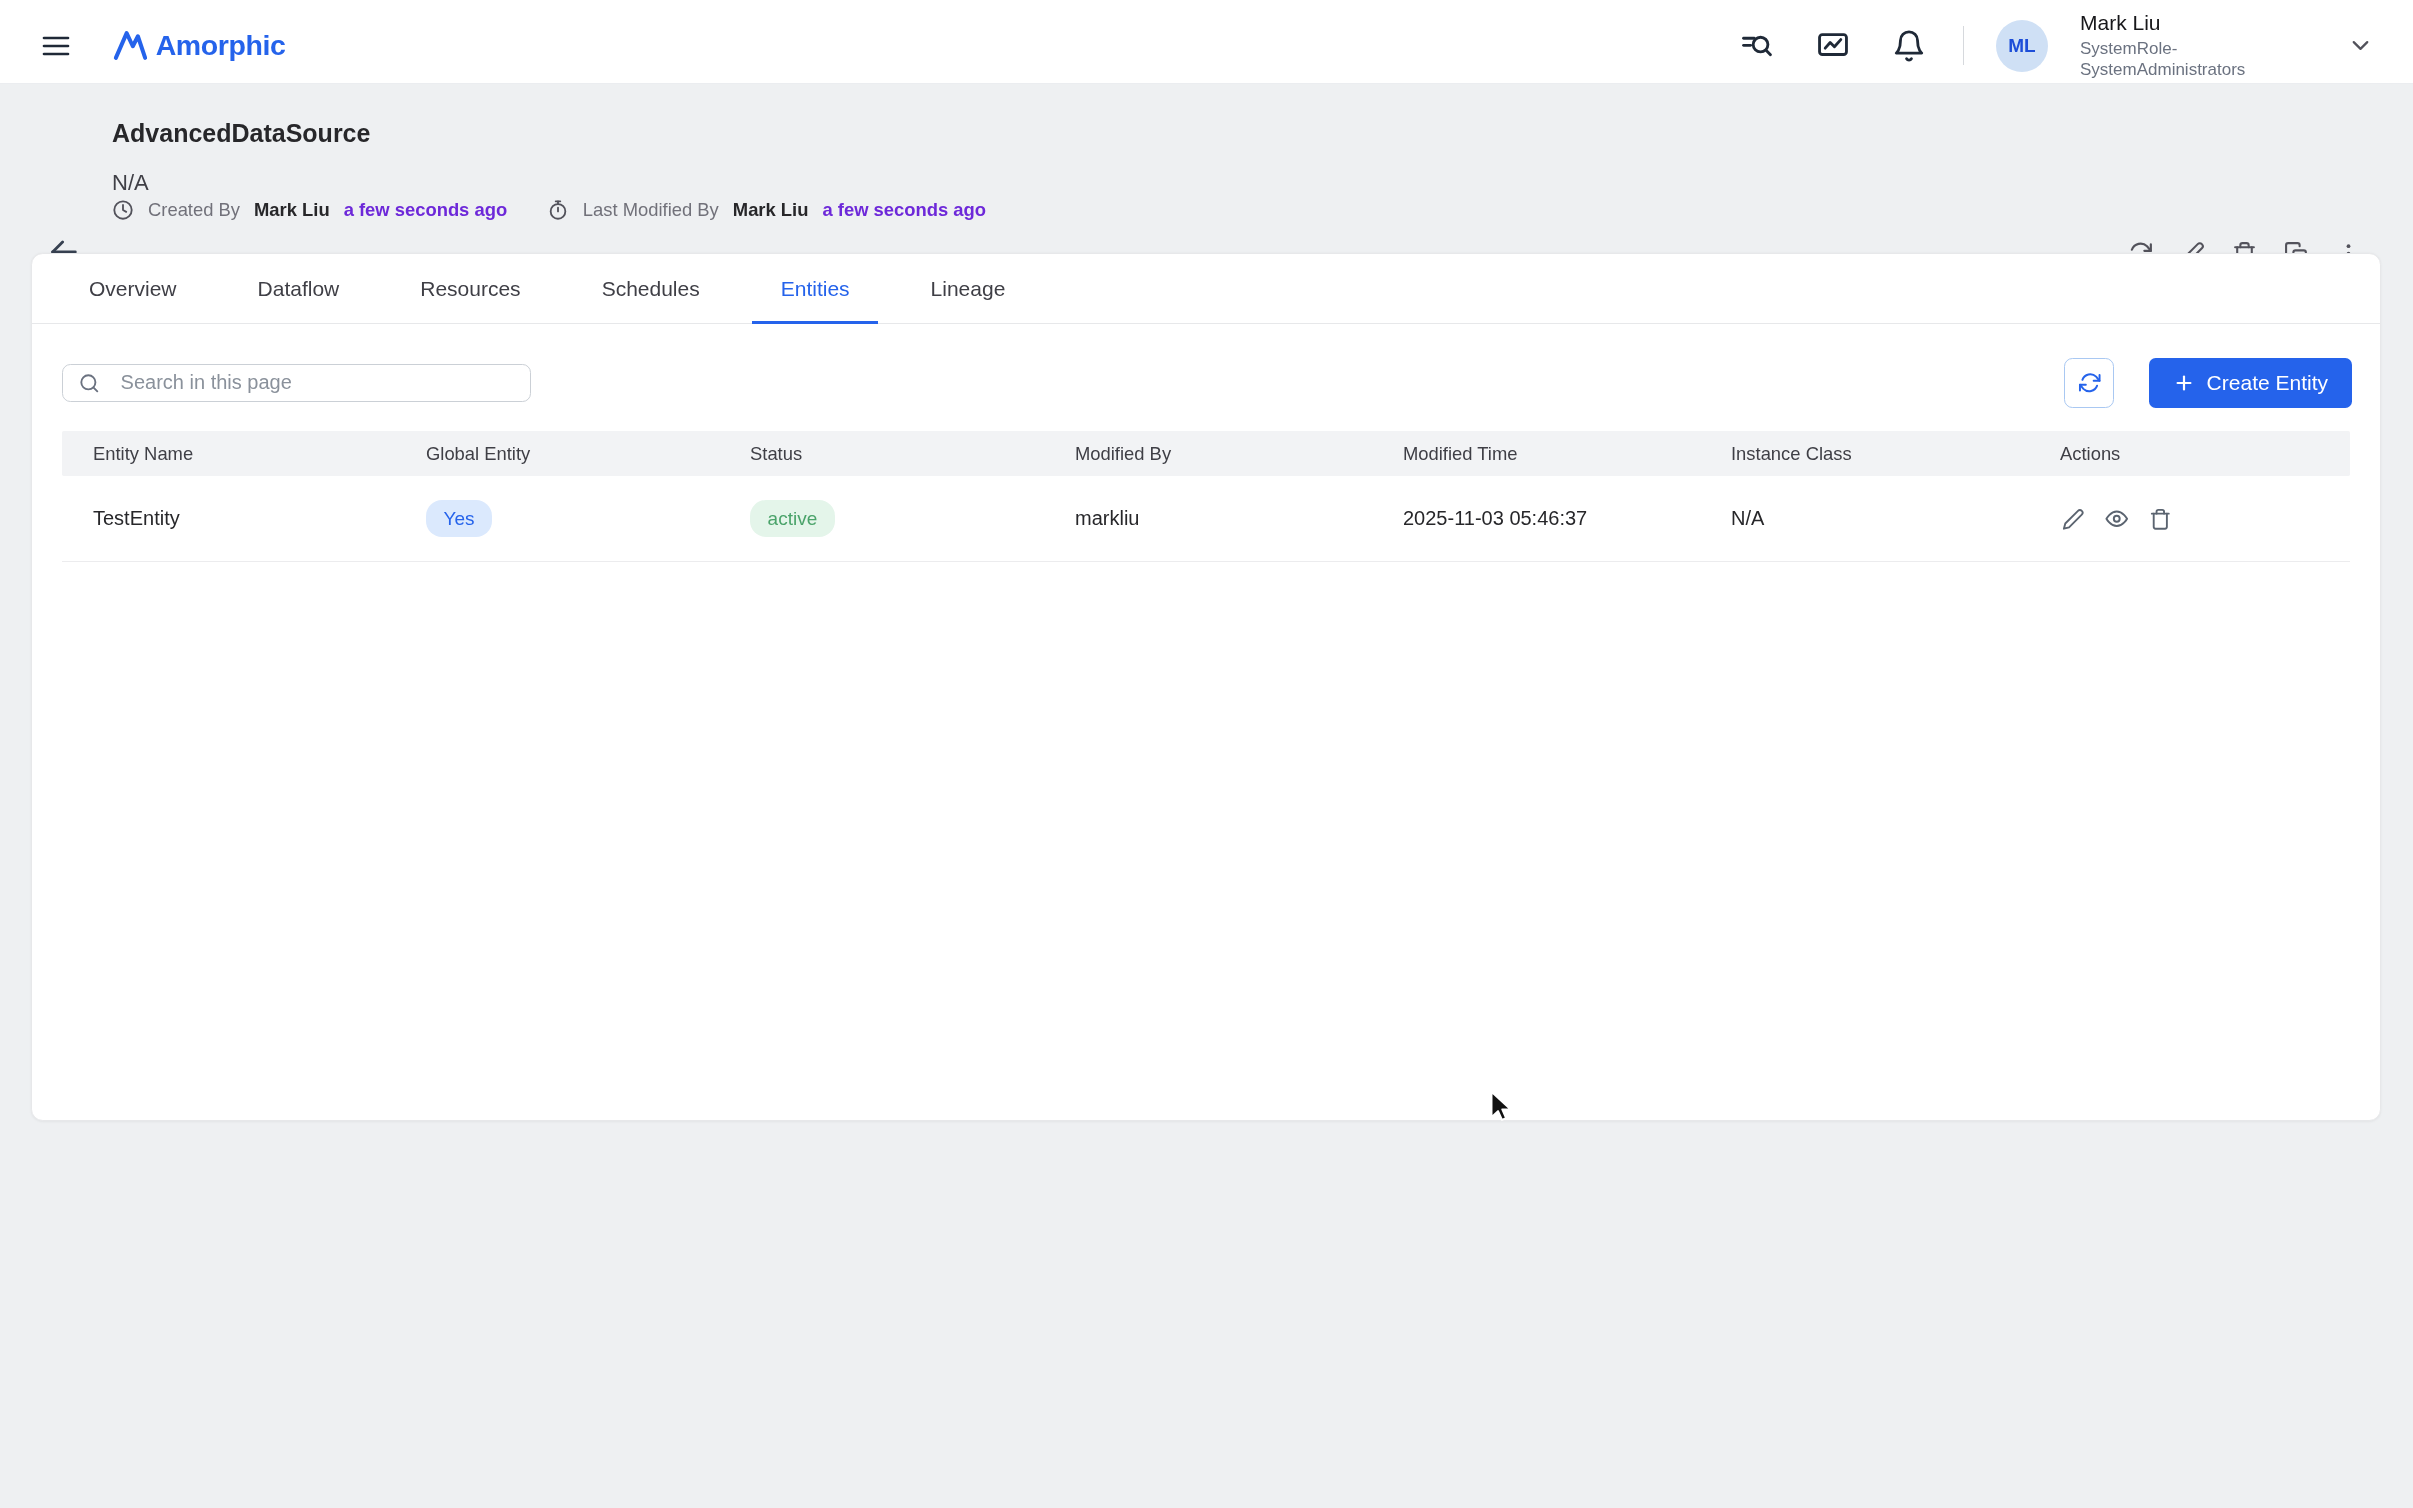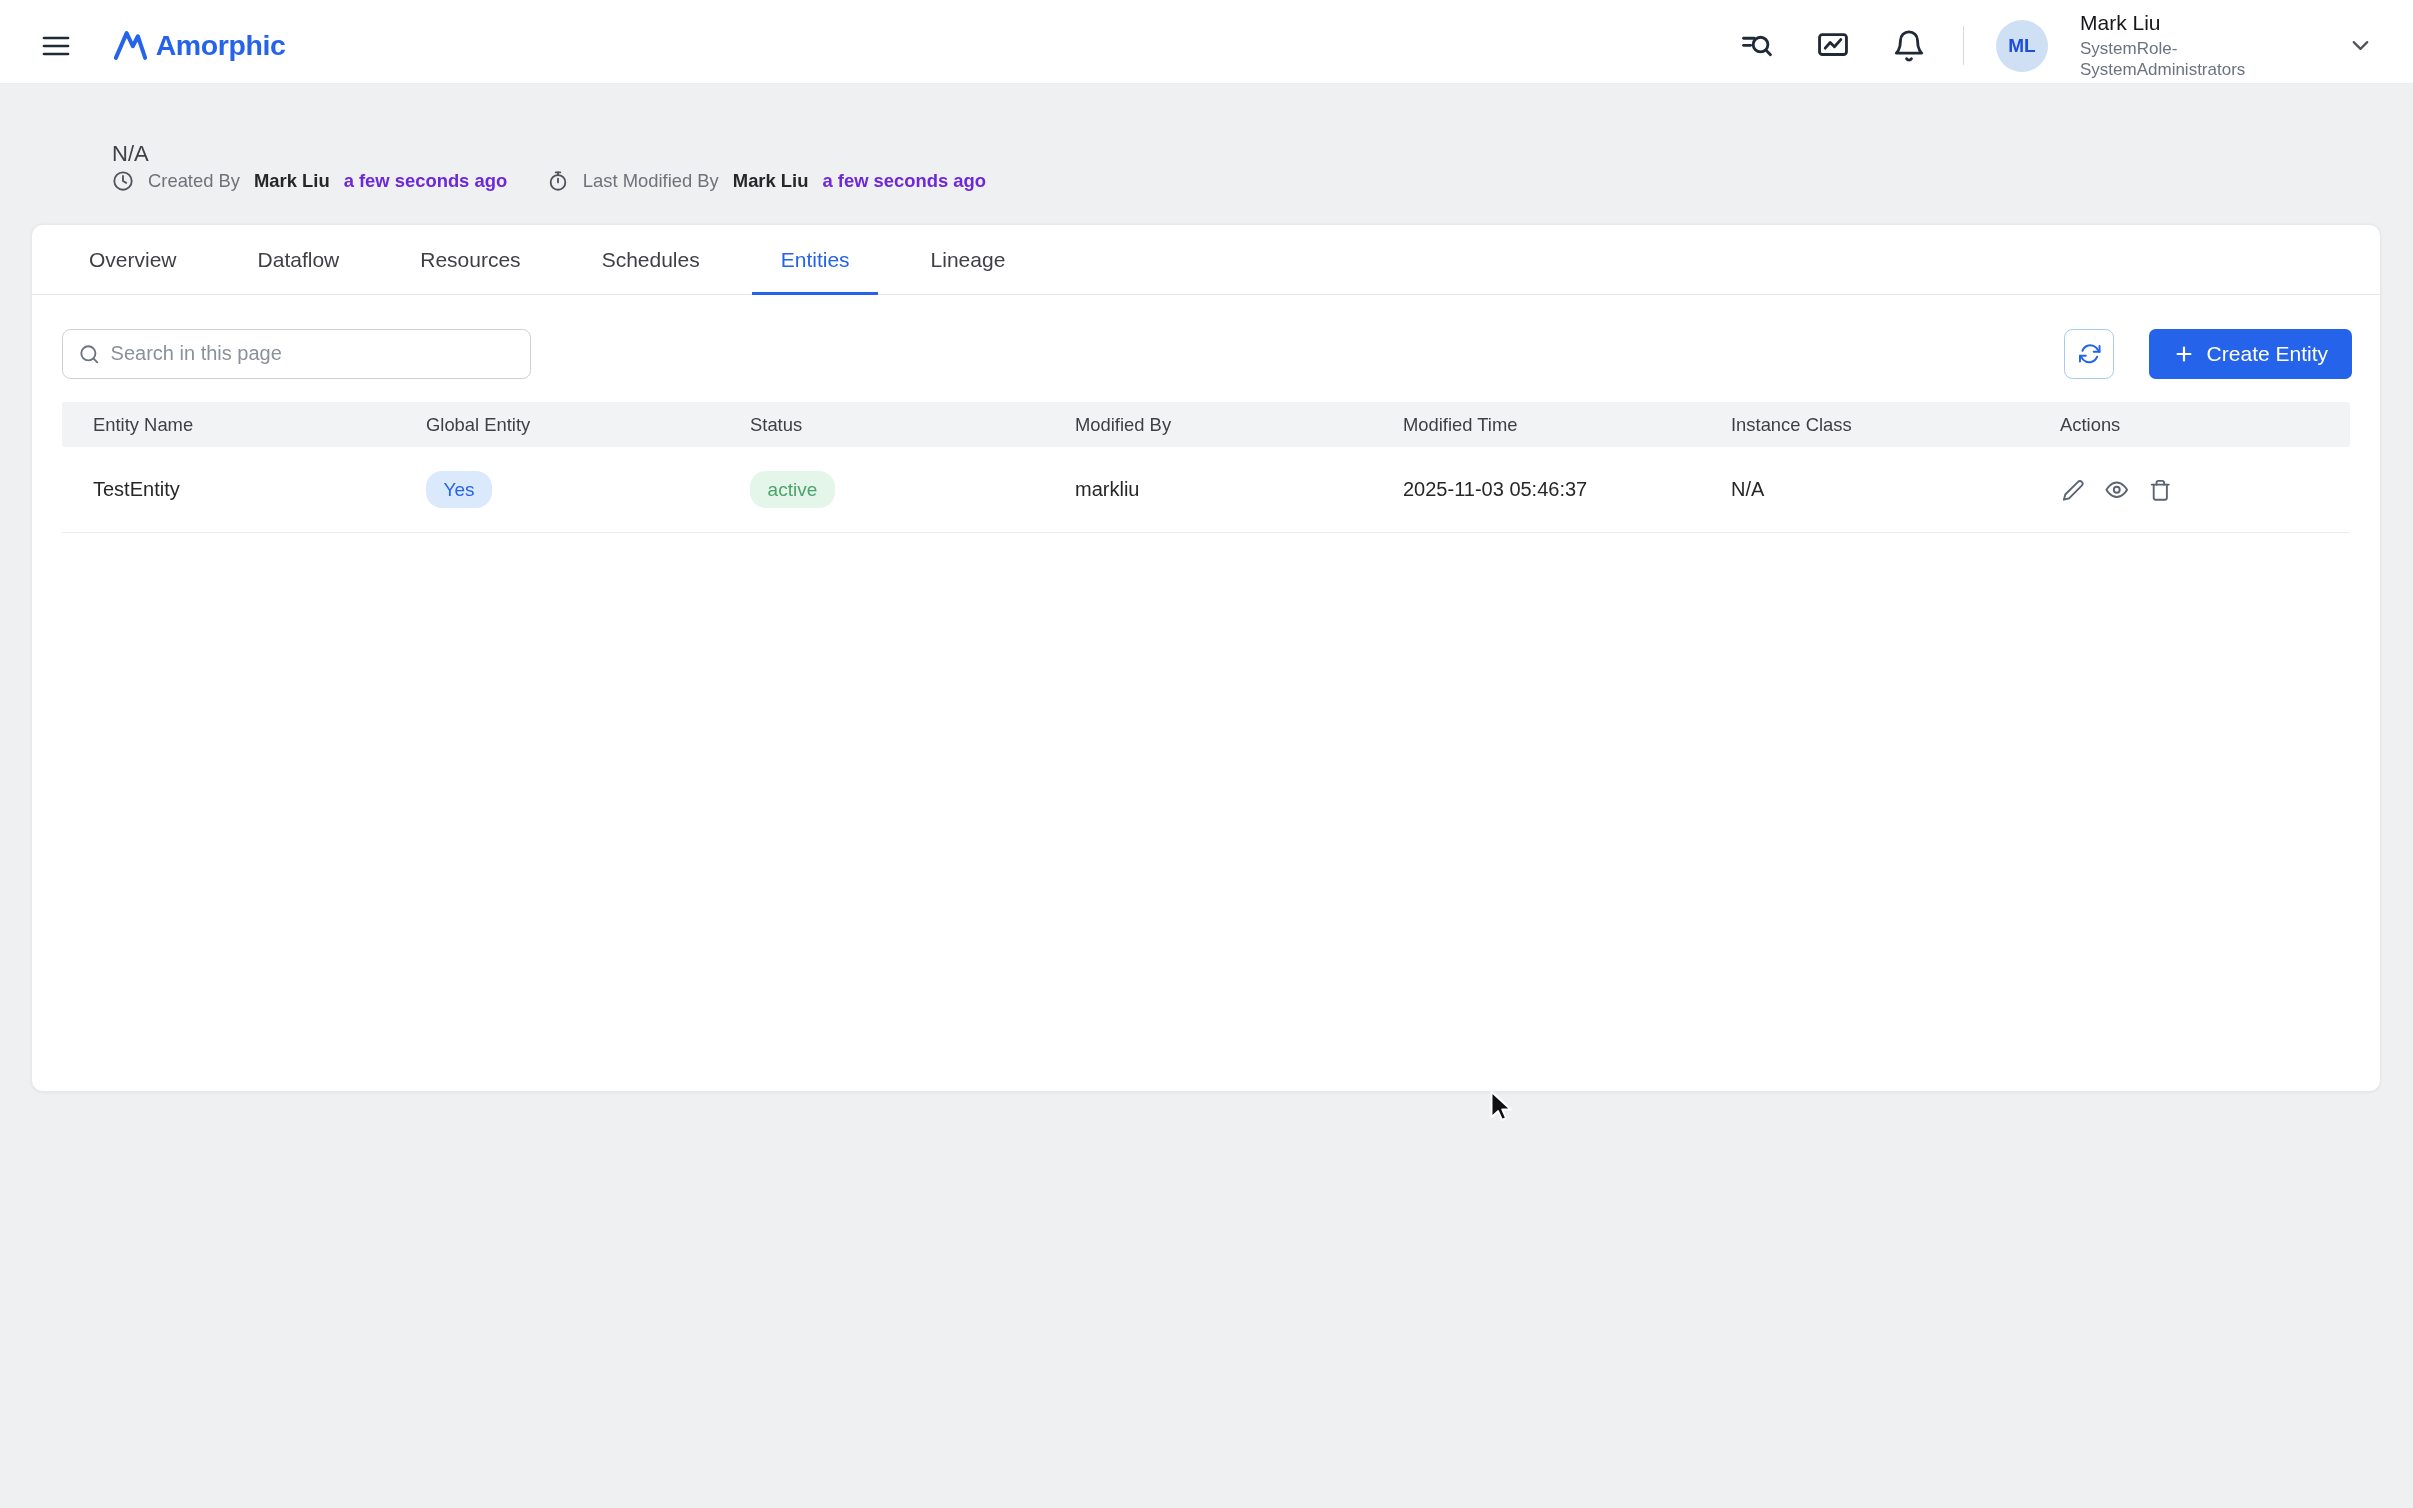--- a/index.html
+++ b/index.html
@@ -63,22 +63,22 @@
   .tabs{display:flex;padding:0 28.5px;border-bottom:0.8px solid #e7e8ea;height:70px;gap:24px;}
   .tab{
     background:none;border:none;cursor:pointer;font-family:inherit;
     font-size:21px;color:#3f3f46;padding:0 28.5px;height:70px;line-height:70px;
     border-bottom:3.4px solid transparent;
   }
   .tab.active{color:var(--accent);border-bottom-color:var(--accent);font-weight:500;}
 
   .toolbar{display:flex;justify-content:space-between;align-items:center;padding:34px 28.5px 23.5px 30px;}
   .search-box{
-    width:469px;height:50px;border:1.7px solid #cbd0d6;border-radius:8.4px;
-    display:flex;align-items:center;gap:10px;padding:0 15px;background:#fff;color:#6b7280;
+    width:469px;height:38px;border:1.7px solid #cbd0d6;border-radius:8.4px;
+    display:flex;align-items:center;gap:20px;padding:0 15px;background:#fff;color:#6b7280;
   }
   .search-box input{
     border:none;outline:none;flex:1;font-size:20px;color:#374151;font-family:inherit;background:transparent;
   }
   .search-box input::placeholder{color:#8a919b;}
   .toolbar-right{display:flex;align-items:center;gap:35px;}
   .refresh-btn{
     width:50px;height:50px;border:1.7px solid #a9c8f2;border-radius:8.4px;background:#fff;
     color:var(--accent);display:flex;align-items:center;justify-content:center;cursor:pointer;
   }
@@ -153,20 +153,21 @@
     </div>
     <button class="icon-btn nav-chevron">
       <svg class="ic" width="27" height="27" viewBox="0 0 24 24">
         <polyline points="6 9 12 15 18 9"></polyline>
       </svg>
     </button>
   </div>
 </nav>
 
 <header class="page-header">
+  <h1 class="page-title">AdvancedDataSource</h1>
 
   <button class="back-btn">
     <svg class="ic" width="34" height="34" viewBox="0 0 24 24">
       <line x1="20" y1="12" x2="4" y2="12"></line>
         <polyline points="11 19 4 12 11 5"></polyline>
     </svg>
   </button>
 
   <div class="subtitle">N/A</div>
 

